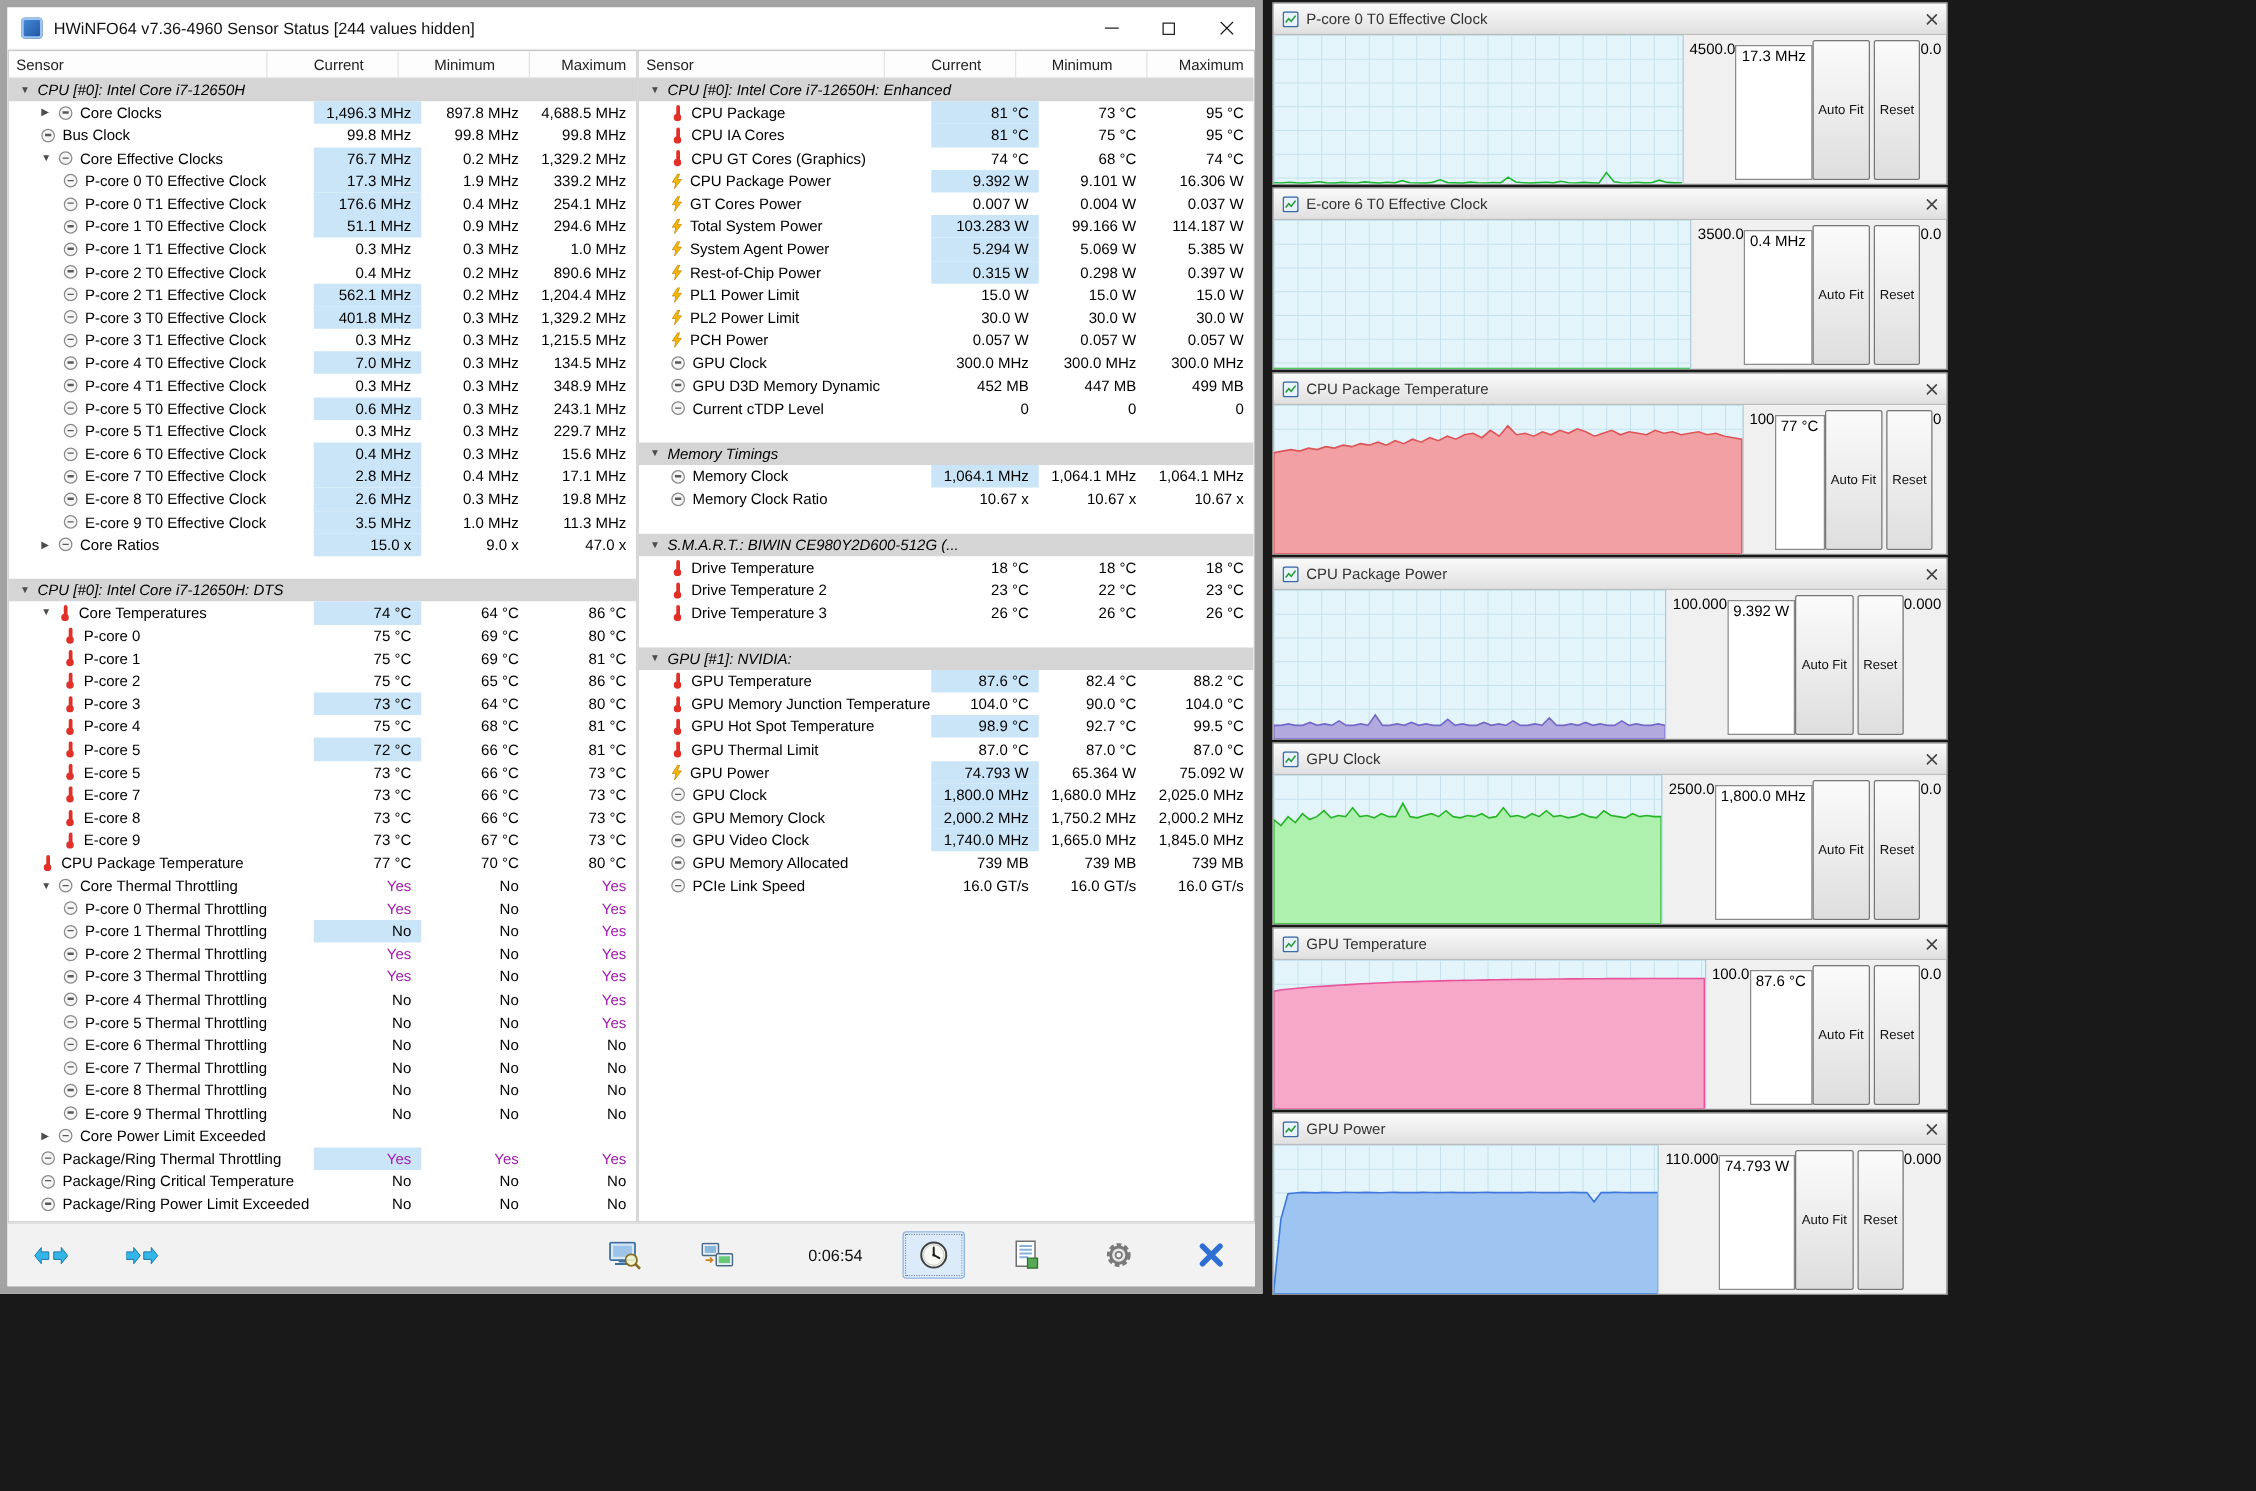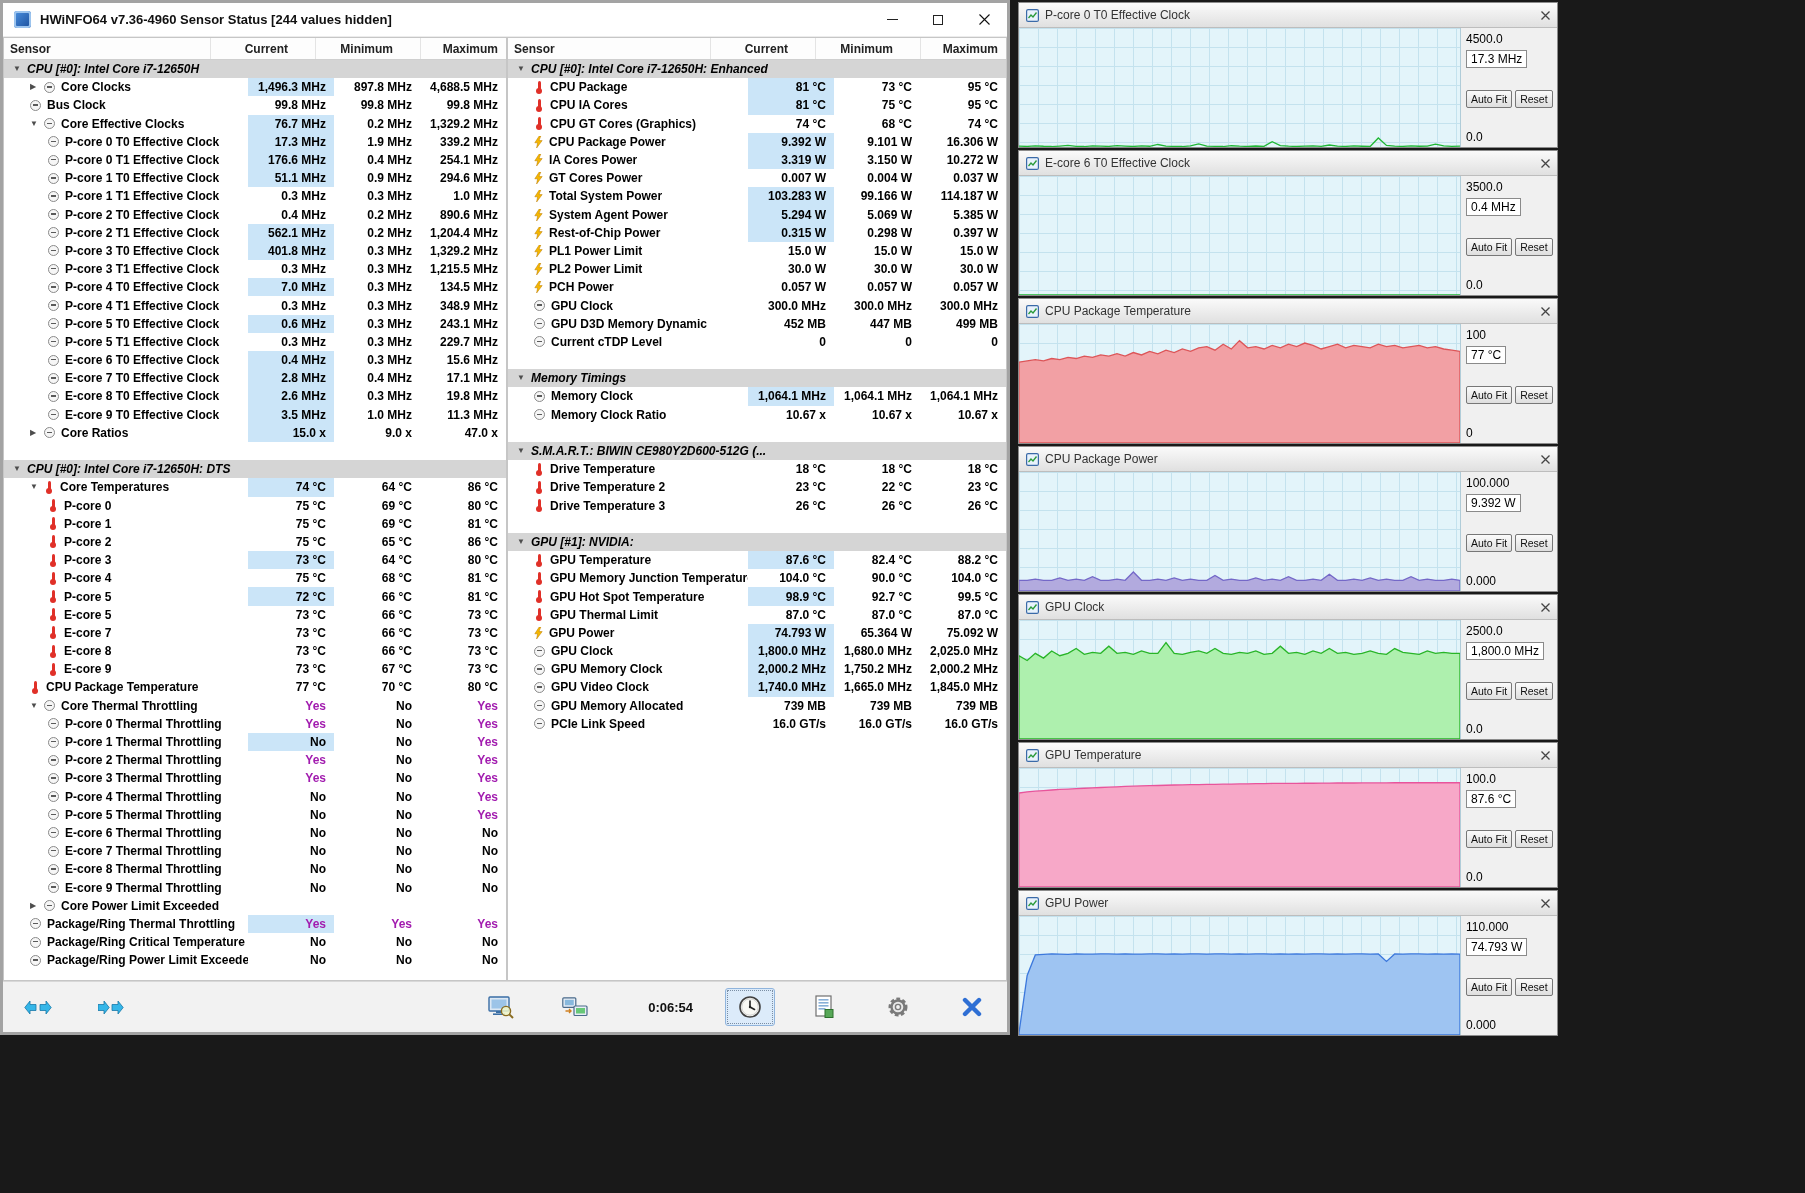--- a/index.html
+++ b/index.html
@@ -5,22 +5,22 @@
   html,body{margin:0;padding:0;}
   body{
     width:1805px;height:1193px;position:relative;overflow:hidden;
     background:#191919;
     font-family:"Liberation Sans","DejaVu Sans",sans-serif;
     -webkit-user-select:none;
   }
   
   .main-window{
     position:absolute;left:0;top:0;width:1010px;height:1035px;
-    background:#ffffff;border:3px solid #a3a3a3;box-sizing:border-box;
-    display:flex;flex-direction:column;font-weight:bold;
+    background:#ffffff;border:6px solid #a3a3a3;box-sizing:border-box;
+    display:flex;flex-direction:column;
   }
   .titlebar{flex:0 0 33px;display:flex;align-items:center;background:#ffffff;border-bottom:1px solid #ececec;}
   .app-icon{width:17px;height:17px;margin-left:11px;border-radius:3px;
     background:linear-gradient(135deg,#4a90e0,#1c4f9c);
     box-shadow:inset 0 0 0 2px #9cc4ee;}
   .title{margin-left:9px;font-size:13px;color:#111;white-space:nowrap;}
   .win-controls{margin-left:auto;display:flex;height:100%;}
   .win-btn{width:46px;height:100%;display:flex;align-items:center;justify-content:center;}
   .glyph-min{width:11px;height:1px;background:#222;display:block;}
   .glyph-max{width:10px;height:10px;border:1px solid #222;box-sizing:border-box;display:block;}
@@ -67,21 +67,21 @@
   .gwin{height:146px;background:#f0f0f0;border:1px solid #8c8c8c;box-sizing:border-box;display:flex;flex-direction:column;}
   .gtitle{flex:0 0 24px;display:flex;align-items:center;gap:6px;padding:0 7px;
     background:linear-gradient(#fafafa,#e0e0e0);border-bottom:1px solid #bdbdbd;}
   .gname{font-size:12px;color:#333;white-space:nowrap;}
   .gclose{margin-left:auto;display:flex;align-items:center;}
   .gbody{flex:1;display:flex;min-height:0;}
   .gplot{flex:1;position:relative;background-color:#e3f4fa;border-right:1px solid #b0ccd8;
     background-image:linear-gradient(#c4e2ee 1px,transparent 1px),linear-gradient(90deg,#c4e2ee 1px,transparent 1px);
     background-size:19px 19px;}
   .gplot svg{position:absolute;left:0;top:0;width:100%;height:100%;display:block;}
-  .gside{flex:0 0 96px;display:flex;flex-direction:column;padding:4px 4px 3px 5px;box-sizing:border-box;justify-content:center;}
+  .gside{flex:0 0 96px;display:flex;flex-direction:row;padding:4px 4px 3px 5px;box-sizing:border-box;justify-content:center;}
   .gmax,.gmin{font-size:12px;color:#000;}
   .gcur{border:1px solid #8a8a8a;background:#fff;font-size:12px;color:#000;padding:1px 4px;margin-top:4px;width:max-content;max-width:84px;white-space:nowrap;}
   .gsp{flex:1;}
   .gbtns{display:flex;gap:3px;}
   .gbtn{font-size:10.5px;font-family:inherit;color:#111;padding:2px 4px;border:1px solid #777;
     background:linear-gradient(#fbfbfb,#dedede);border-radius:2px;white-space:nowrap;}
 </style>
 </head>
 <body>
 
@@ -616,31 +616,20 @@
             </div>
             <div class="c-val hl">9.392 W</div>
             <div class="c-val">9.101 W</div>
             <div class="c-val">16.306 W</div>
           </div>
           <div class="row">
             <div class="c-lab lvl1">
               <span class="ricon power"><svg width="9" height="12" viewBox="0 0 9 12">
                   <path d="M5.2 0 L0.8 6.8 L3.6 6.8 L2.6 12 L8.2 4.6 L5 4.6 L6.8 0 Z" fill="#f6b800" stroke="#b87800" stroke-width="0.5"></path>
                 </svg></span>
-              <span class="lbl">IA Cores Power</span>
-            </div>
-            <div class="c-val hl">3.319 W</div>
-            <div class="c-val">3.150 W</div>
-            <div class="c-val">10.272 W</div>
-          </div>
-          <div class="row">
-            <div class="c-lab lvl1">
-              <span class="ricon power"><svg width="9" height="12" viewBox="0 0 9 12">
-                  <path d="M5.2 0 L0.8 6.8 L3.6 6.8 L2.6 12 L8.2 4.6 L5 4.6 L6.8 0 Z" fill="#f6b800" stroke="#b87800" stroke-width="0.5"></path>
-                </svg></span>
               <span class="lbl">GT Cores Power</span>
             </div>
             <div class="c-val">0.007 W</div>
             <div class="c-val">0.004 W</div>
             <div class="c-val">0.037 W</div>
           </div>
           <div class="row">
             <div class="c-lab lvl1">
               <span class="ricon power"><svg width="9" height="12" viewBox="0 0 9 12">
                   <path d="M5.2 0 L0.8 6.8 L3.6 6.8 L2.6 12 L8.2 4.6 L5 4.6 L6.8 0 Z" fill="#f6b800" stroke="#b87800" stroke-width="0.5"></path>

